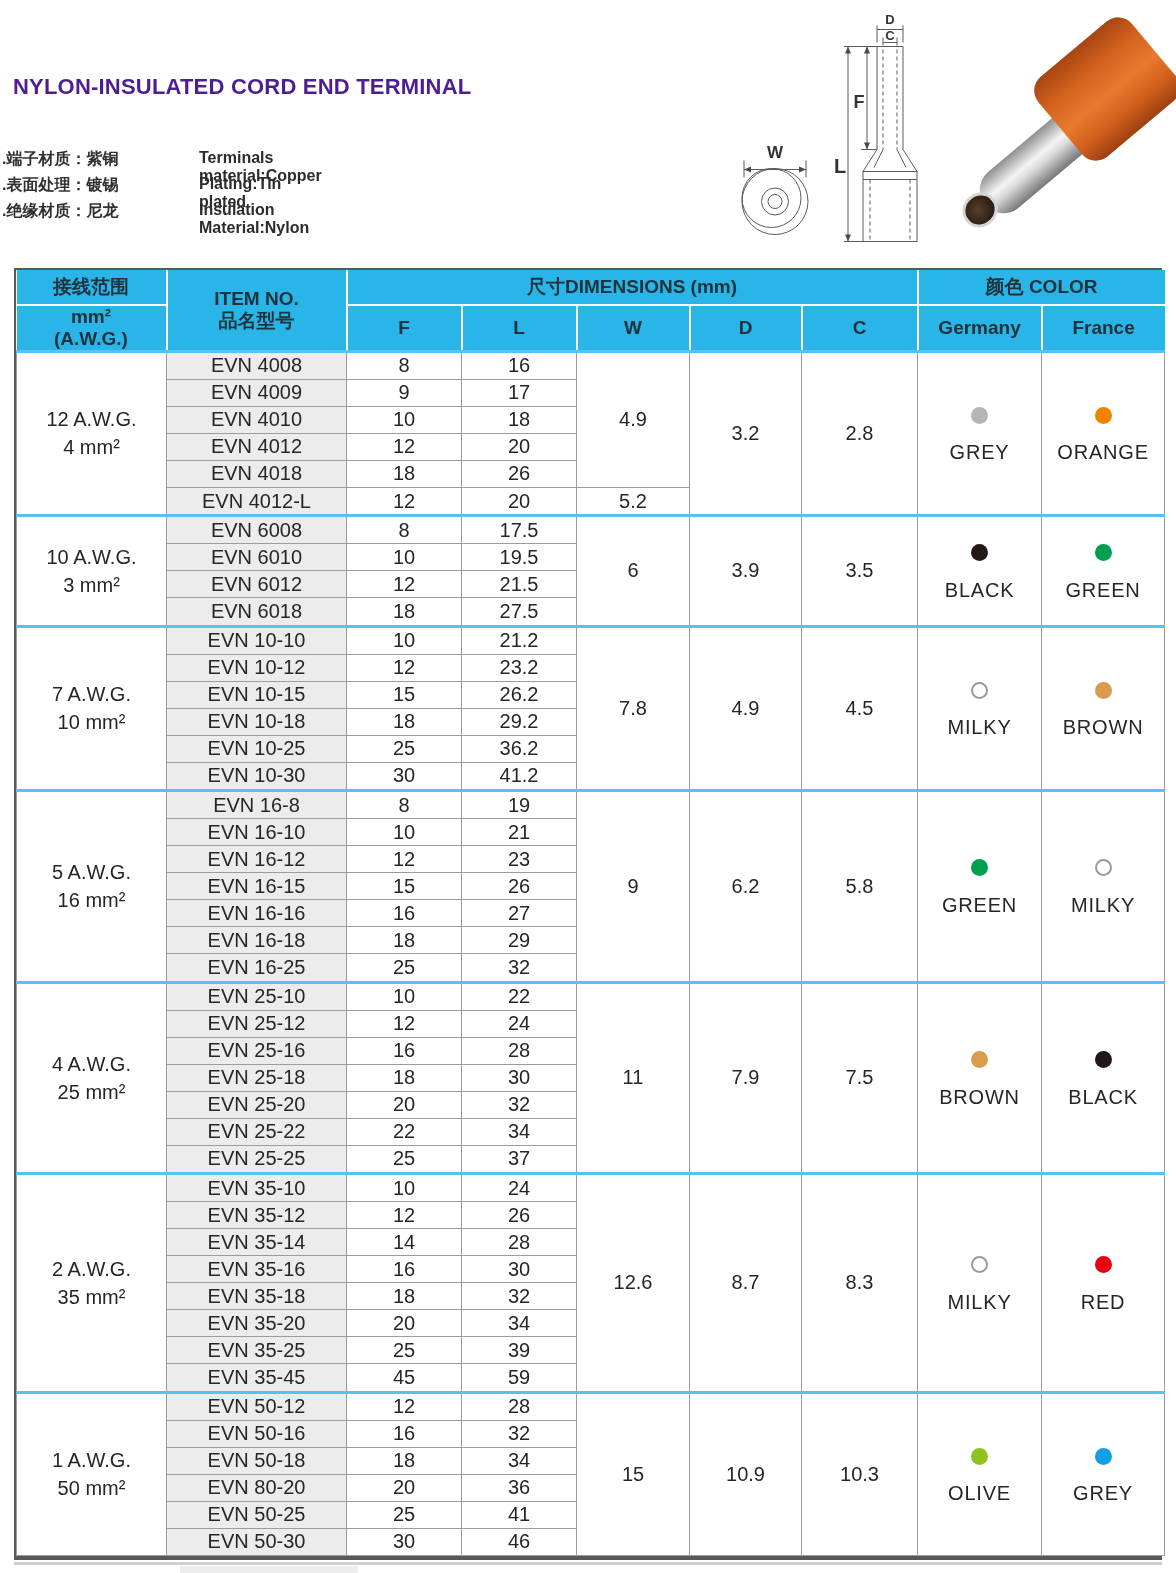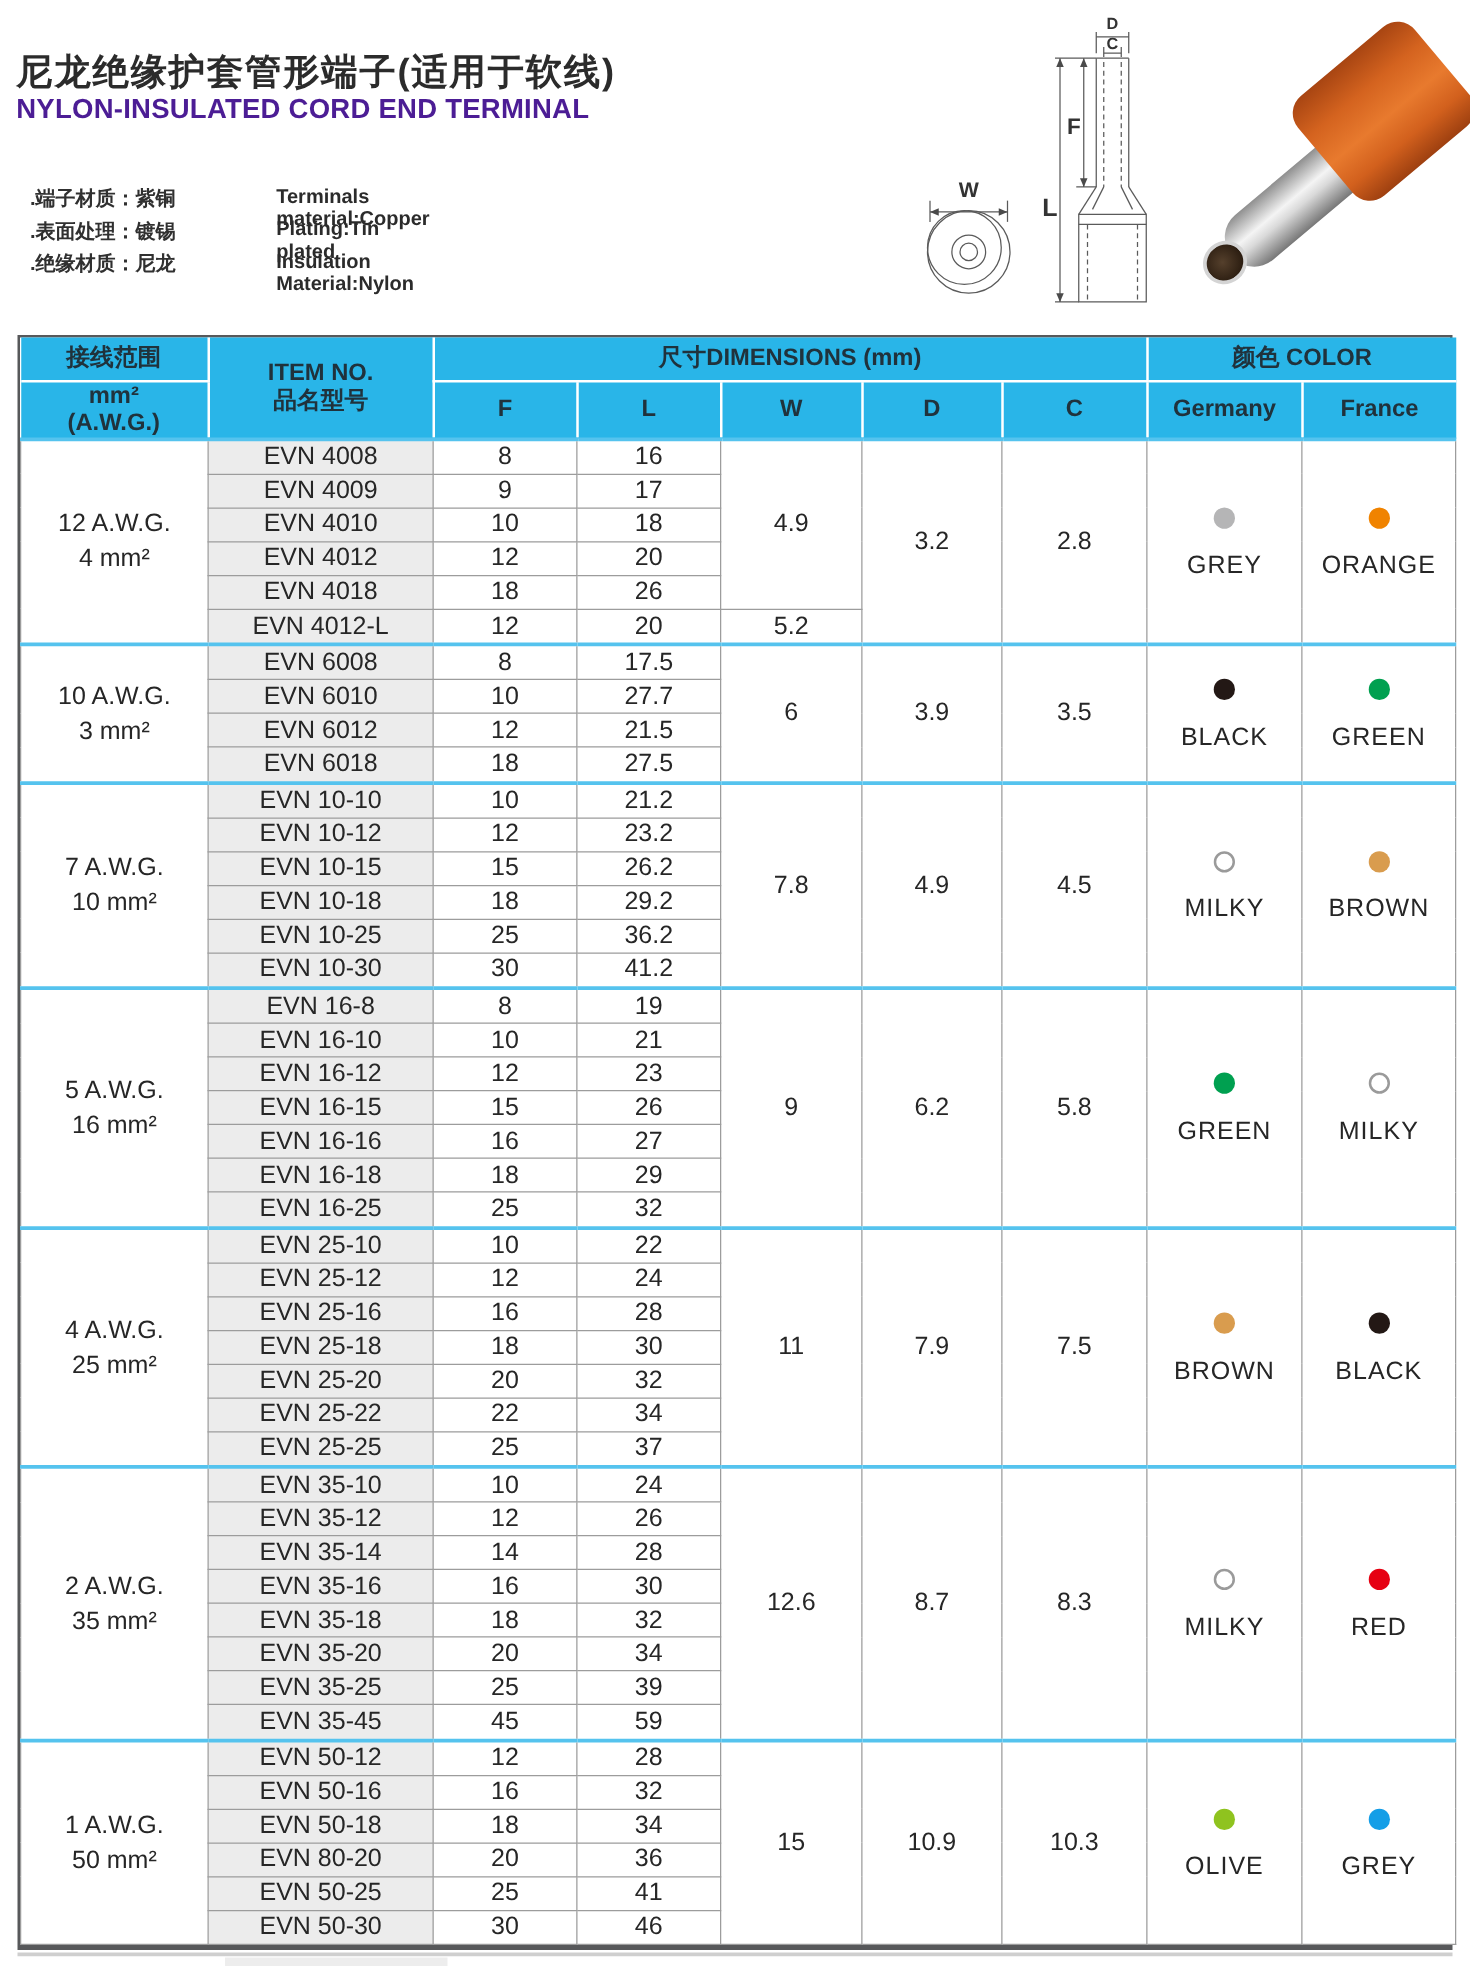--- a/index.html
+++ b/index.html
@@ -6,21 +6,21 @@
     --header_bg:#29b5e8; --divider:#55c3ee; --grid:#9c9c9c;
     --outer_border:#57585a; --item_bg:#ececec; --text:#303030;
   }
   *{margin:0;padding:0;box-sizing:border-box}
   body{font-family:"Liberation Sans","DejaVu Sans",sans-serif;background:#fff;color:var(--text)}
   .page{position:relative;width:1176px;height:1573px;background:#fff;overflow:hidden}
 
   .title-cn{position:absolute;left:13px;top:38px;font-size:29px;font-weight:bold;letter-spacing:1.5px;color:#2b2b2b}
   .title-en{position:absolute;left:13px;font-size:22px;font-weight:bold;letter-spacing:.2px;color:#4c1d95}
   .t1{top:74px}.t2{top:100px}
-  .materials{position:absolute;left:24px;top:149px;font-size:16px}
+  .materials{position:absolute;left:2px;top:149px;font-size:16px}
   .mat-row{position:relative;height:26px}
   .mat-cn{font-weight:bold}
   .mat-en{position:absolute;left:197px;top:0;font-weight:bold;color:#2b2b2b}
 
   .drawing{position:absolute;left:700px;top:8px;width:260px;height:248px}
   .drawing text{font-family:"Liberation Sans","DejaVu Sans",sans-serif}
 
   .photo{position:absolute;left:968px;top:15px;width:204px;height:228px}
   .photo .tube{position:absolute;left:0px;top:118px;width:150px;height:47px;border-radius:23px;
     background:linear-gradient(to bottom,#8f8f8f,#f4f4f4 42%,#d9d9d9 60%,#777);transform:rotate(-40deg)}
@@ -47,21 +47,20 @@
   .dot.outline{border:2px solid #9a9a9a}
   .clabel{font-size:20px;letter-spacing:.8px;margin-top:16px}
   .shadow-line{position:absolute;left:14px;top:1562px;width:1148px;height:3px;background:#cfcfcf}
   .sliver-item{position:absolute;left:180px;top:1566px;width:178px;height:7px;background:#ededed}
 </style>
 </head>
 <body>
 
 <div class="page">
 
-  <h1 class="title-cn">尼龙绝缘护套管形端子(适用于软线)</h1>
   <h2 class="title-en t1">NYLON-INSULATED CORD END TERMINAL</h2>
 
   <div class="materials">
     <div class="mat-row">
       <span class="mat-cn">.端子材质：紫铜</span>
       <span class="mat-en">Terminals material:Copper</span>
     </div>
     <div class="mat-row">
       <span class="mat-cn">.表面处理：镀锡</span>
       <span class="mat-en">Plating:Tin plated</span>
@@ -219,21 +218,21 @@
             <td class="num">17.5</td>
             <td class="num" rowspan="4">6</td>
             <td class="num" rowspan="4">3.9</td>
             <td class="num" rowspan="4">3.5</td>
             <td class="colorcell" rowspan="4"><span class="dot" style="background: rgb(35, 24, 21);"></span><div class="clabel">BLACK</div></td>
             <td class="colorcell" rowspan="4"><span class="dot" style="background: rgb(0, 160, 80);"></span><div class="clabel">GREEN</div></td>
           </tr>
           <tr>
             <td class="item">EVN 6010</td>
             <td class="num">10</td>
-            <td class="num">27.7</td>
+            <td class="num">19.5</td>
           </tr>
           <tr>
             <td class="item">EVN 6012</td>
             <td class="num">12</td>
             <td class="num">21.5</td>
           </tr>
           <tr>
             <td class="item">EVN 6018</td>
             <td class="num">18</td>
             <td class="num">27.5</td>

